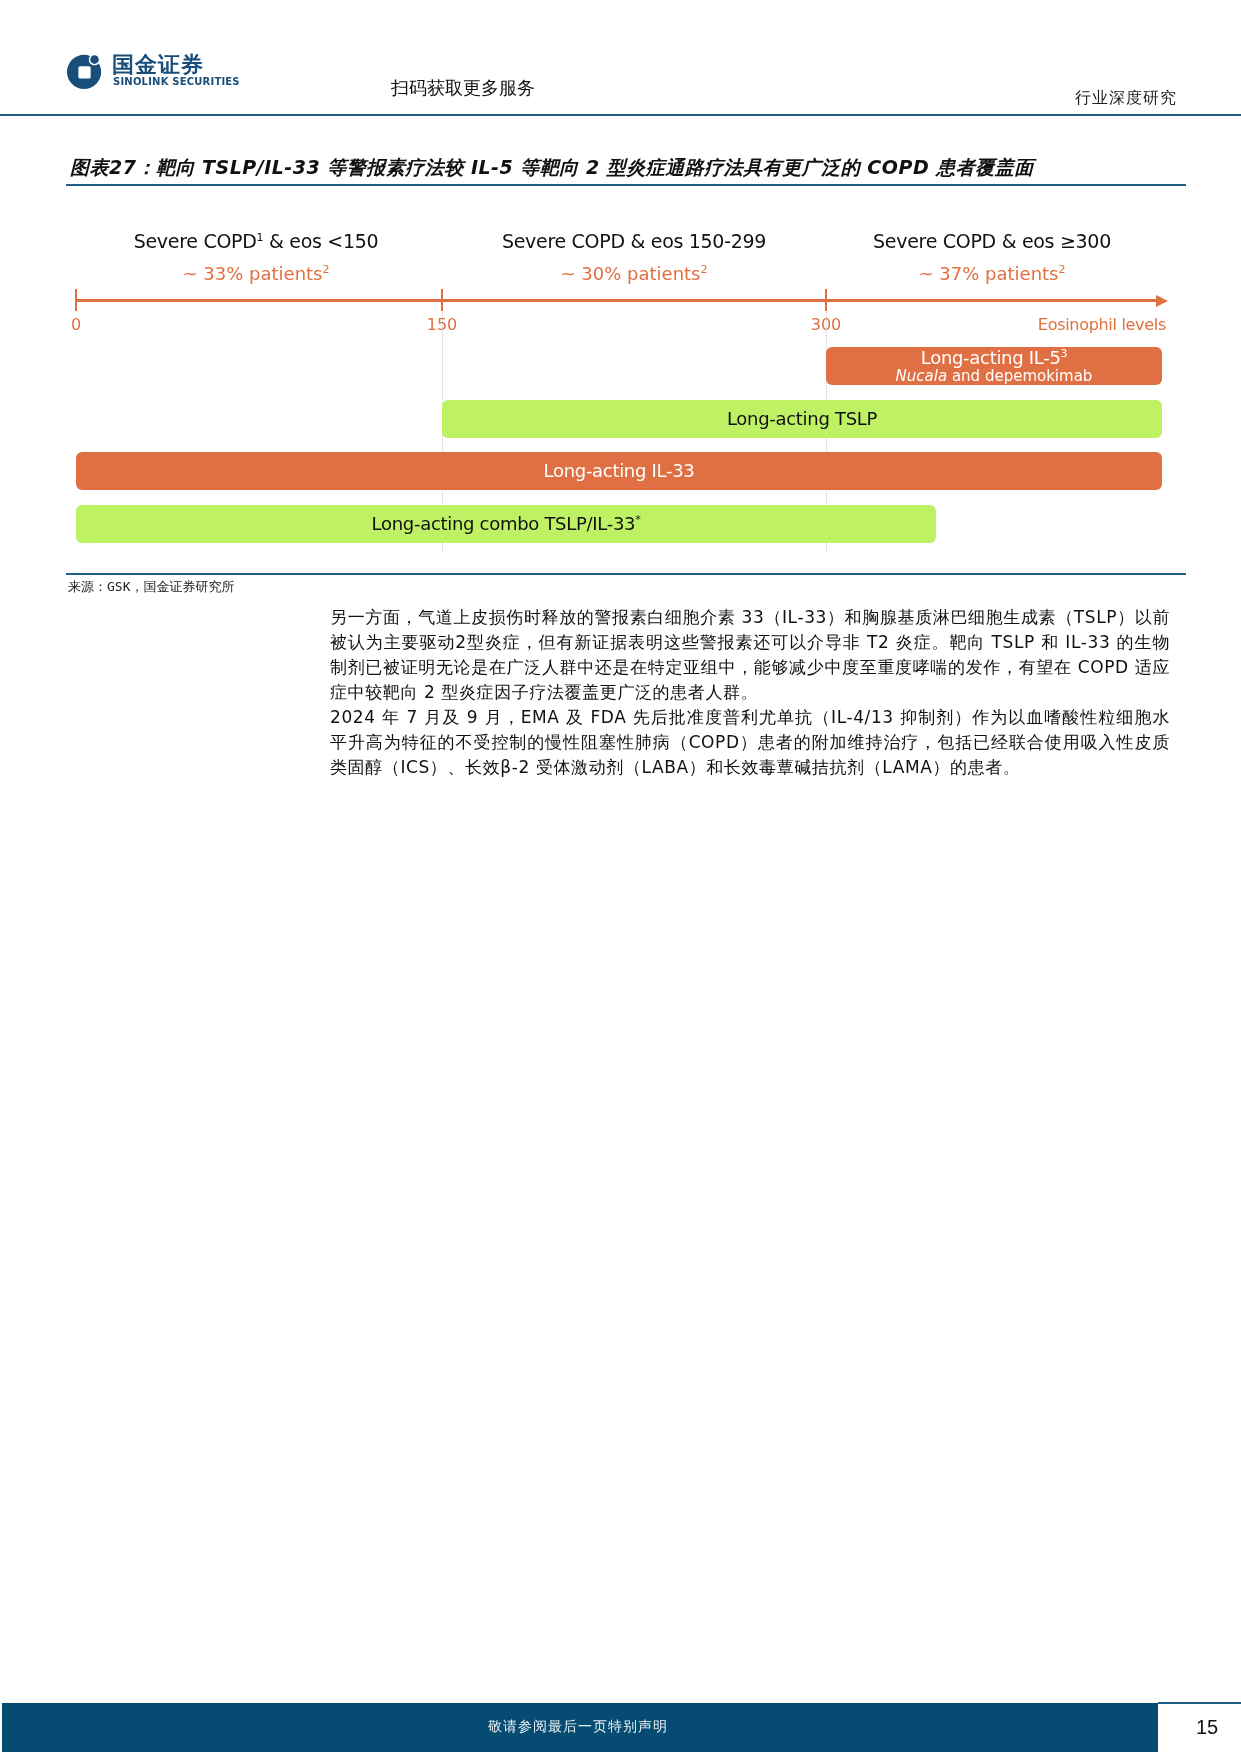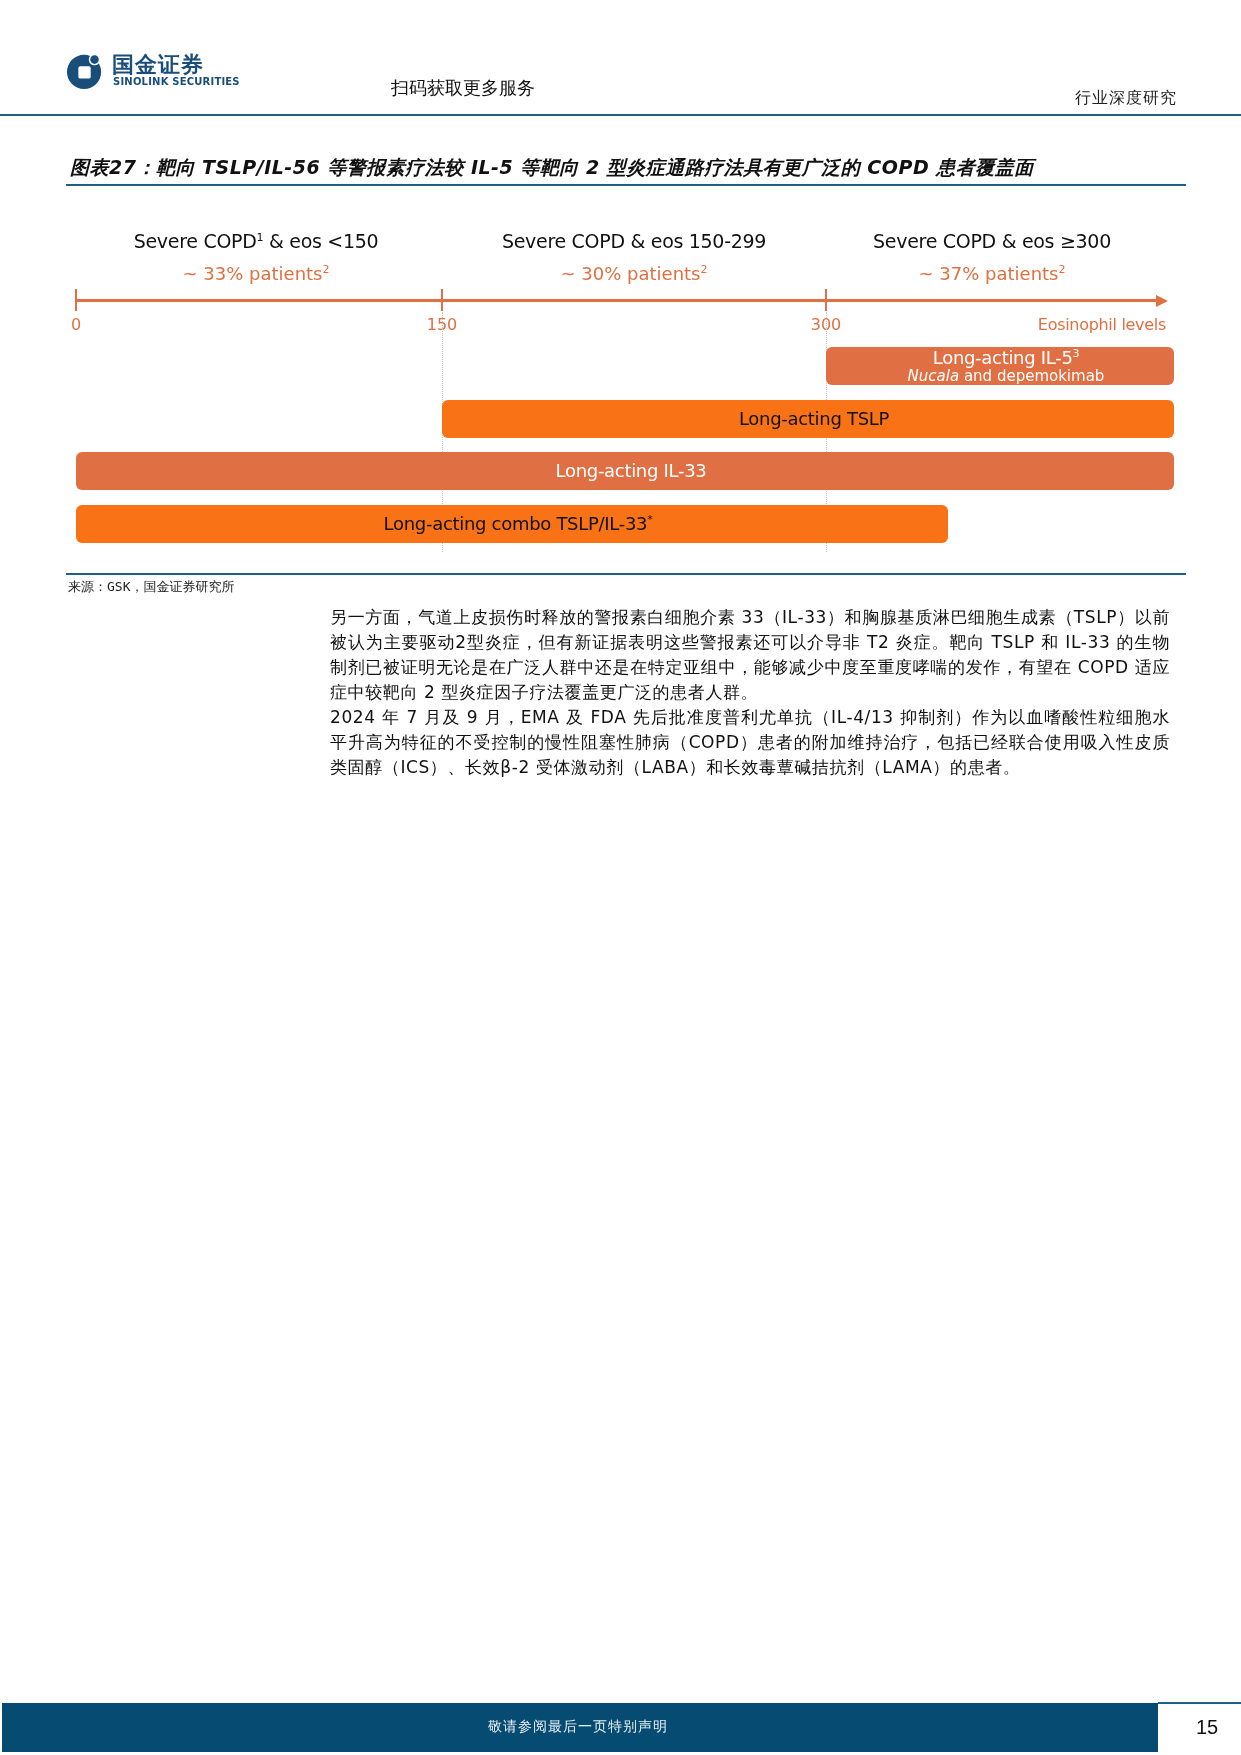--- a/index.html
+++ b/index.html
@@ -27,23 +27,23 @@
     .chart { position: absolute; left: 66px; top: 200px; width: 1120px; height: 370px; }
     .seg-title { position: absolute; font-size: 19px; color: #111; white-space: nowrap; transform: translateX(-50%); letter-spacing: -0.3px; }
     .seg-title sup, .seg-pct sup { font-size: 11px; }
     .seg-pct { position: absolute; font-size: 18px; color: #e0703f; white-space: nowrap; transform: translateX(-50%); }
     .axis-line { position: absolute; height: 3px; background: #e0703f; }
     .axis-arrow { position: absolute; width: 0; height: 0; border-top: 6px solid transparent; border-bottom: 6px solid transparent; border-left: 12px solid #e0703f; }
     .tick { position: absolute; width: 2px; height: 22px; background: #e0703f; }
     .tick-label { position: absolute; font-size: 16px; color: #e0703f; transform: translateX(-50%); }
     .axis-title { position: absolute; font-size: 16px; color: #e0703f; white-space: nowrap; letter-spacing: -0.3px; }
     .guide { position: absolute; width: 0; border-left: 1px dotted #c8c8c8; }
-    .bar { position: absolute; border-radius: 6px; display: flex; flex-direction: column; align-items: center; justify-content: center; line-height: 1.1; padding-left: 12px; }
+    .bar { position: absolute; border-radius: 6px; display: flex; flex-direction: column; align-items: center; justify-content: center; line-height: 1.1; }
     .bar.orange { background: #e07043; color: #fff; }
-    .bar.grey { background: #f97316; color: #111; }
+    .bar.grey { background: #bef264; color: #111; }
     .bar .bar-label { font-size: 18px; white-space: nowrap; letter-spacing: -0.3px; }
     .bar .bar-label sup { font-size: 11px; }
     .bar .bar-sub { font-size: 15px; white-space: nowrap; }
     .bar .bar-sub i { font-style: italic; }
 
     
     .body { position: absolute; left: 330px; top: 605px; width: 840px; }
     .para { font-size: 17px; line-height: 25px; color: #111; text-align: justify; letter-spacing: 0.6px; margin: 0; font-family: "DejaVu Sans", sans-serif; }
     .section-h { font-size: 17.5px; font-weight: bold; color: #111; margin: 12px 0 10px 0; letter-spacing: 0.8px; font-family: "DejaVu Sans", sans-serif; }
 
@@ -63,21 +63,21 @@
     <circle cx="30" cy="8" r="6" fill="#ffffff"></circle>
     <circle cx="30" cy="8" r="4.5" fill="#1a4e7a"></circle>
   </svg>
   <div class="logo-cn">国金证券</div>
   <div class="logo-en">SINOLINK SECURITIES</div>
 </div>
 <div class="hdr-qr">扫码获取更多服务</div>
 <div class="hdr-type">行业深度研究</div>
 <div class="hdr-rule"></div>
 
-<div class="fig-title">图表27：靶向 TSLP/IL-56 等警报素疗法较 IL-5 等靶向 2 型炎症通路疗法具有更广泛的 COPD 患者覆盖面</div>
+<div class="fig-title">图表27：靶向 TSLP/IL-33 等警报素疗法较 IL-5 等靶向 2 型炎症通路疗法具有更广泛的 COPD 患者覆盖面</div>
 <div class="fig-rule-top"></div>
 
 <div class="chart">
 
   <div class="seg-title" style="left:190px; top:30px;"><span>Severe COPD</span><sup>1</sup><span> &amp; eos &lt;150</span></div>
   <div class="seg-pct" style="left:190px; top:63px;"><span>~ 33% patients</span><sup>2</sup></div>
 
   <div class="seg-title" style="left:568px; top:30px;"><span>Severe COPD</span><span> &amp; eos 150-299</span></div>
   <div class="seg-pct" style="left:568px; top:63px;"><span>~ 30% patients</span><sup>2</sup></div>
 

